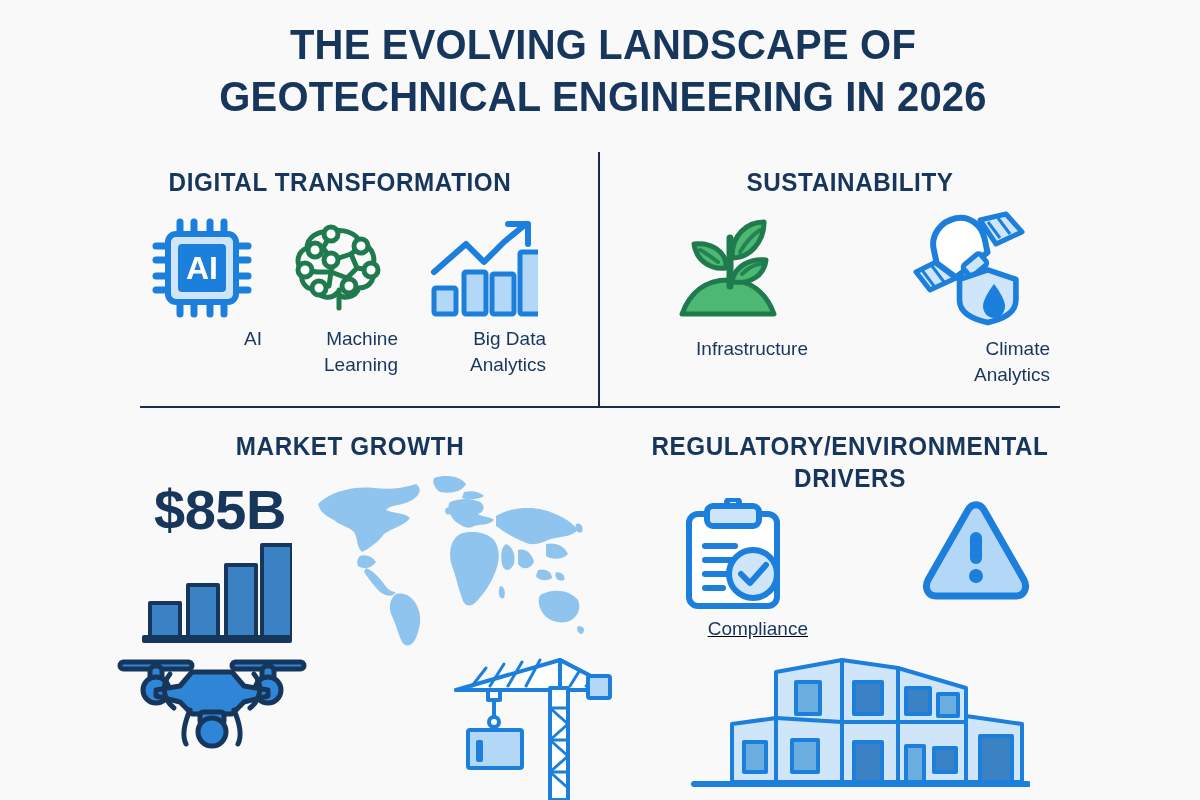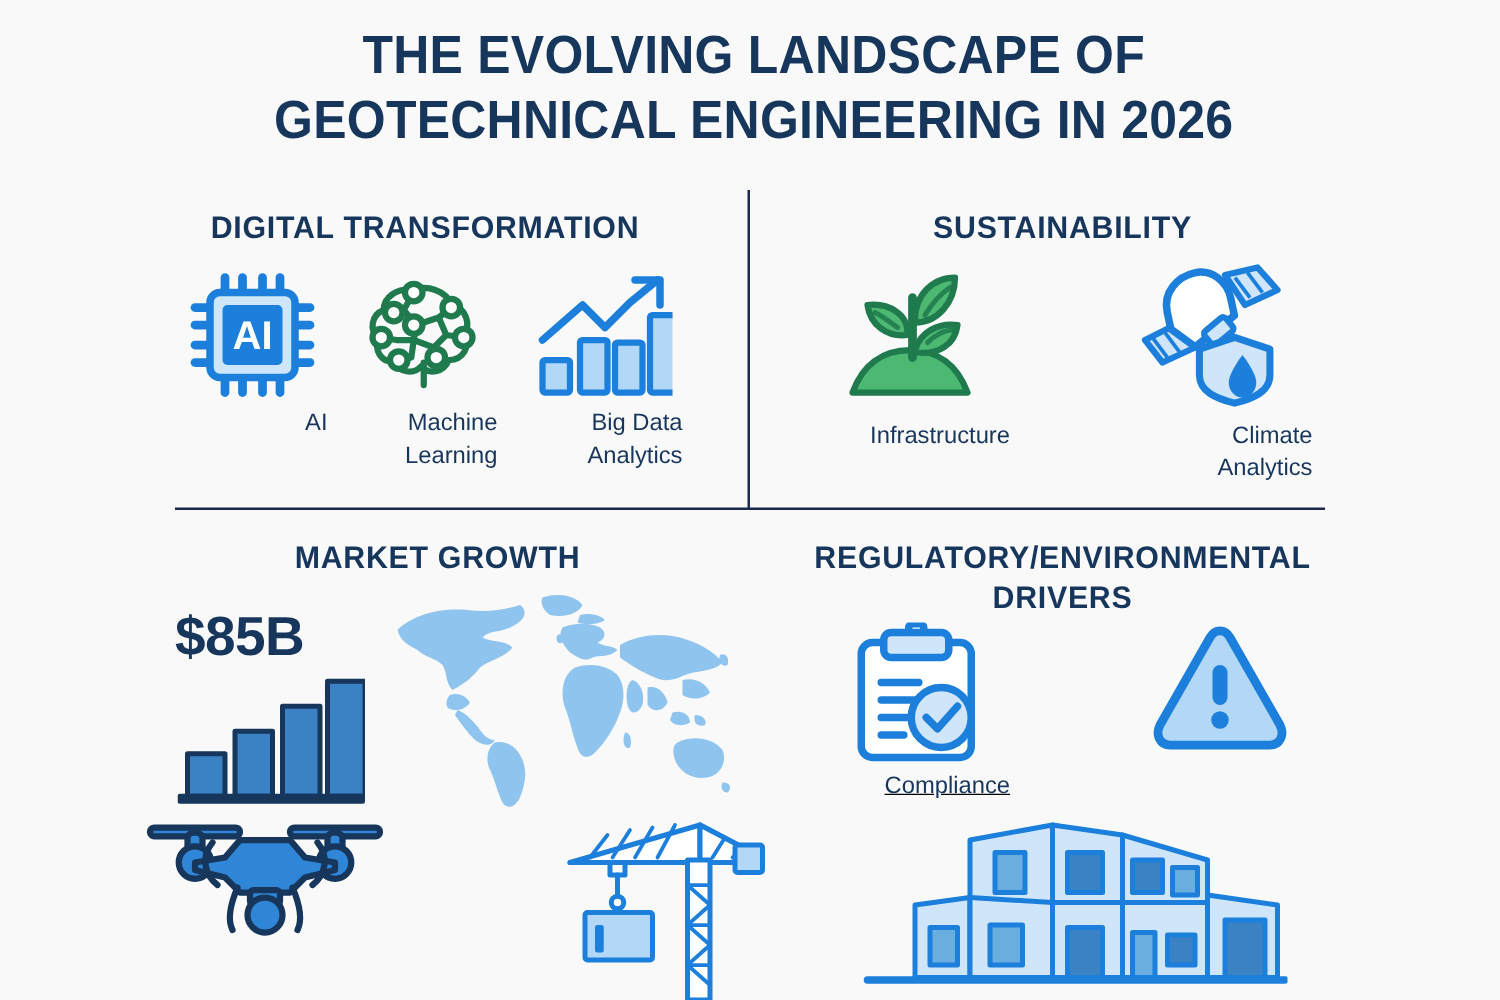--- a/index.html
+++ b/index.html
@@ -96,23 +96,23 @@
   
   #item-compliance { left: 658px; top: 498px; width: 150px; text-decoration: underline; }
   #item-risk       { left: 872px; top: 498px; width: 208px; }
 
   
   #market-value {
     position: absolute;
     left: 140px;
     top: 485px;
     width: 160px;
-    text-align: left;
+    text-align: center;
     font-weight: bold;
-    font-size: 44px;
+    font-size: 56px;
     line-height: 50px;
     color: #17365c;
     letter-spacing: -0.5px;
   }
   #market-bars { position: absolute; left: 142px; top: 535px; }
   #world-map   { position: absolute; left: 300px; top: 468px; }
 
   
   #drone-illustration    { position: absolute; left: 112px; top: 652px; }
   #crane-illustration    { position: absolute; left: 452px; top: 648px; }

